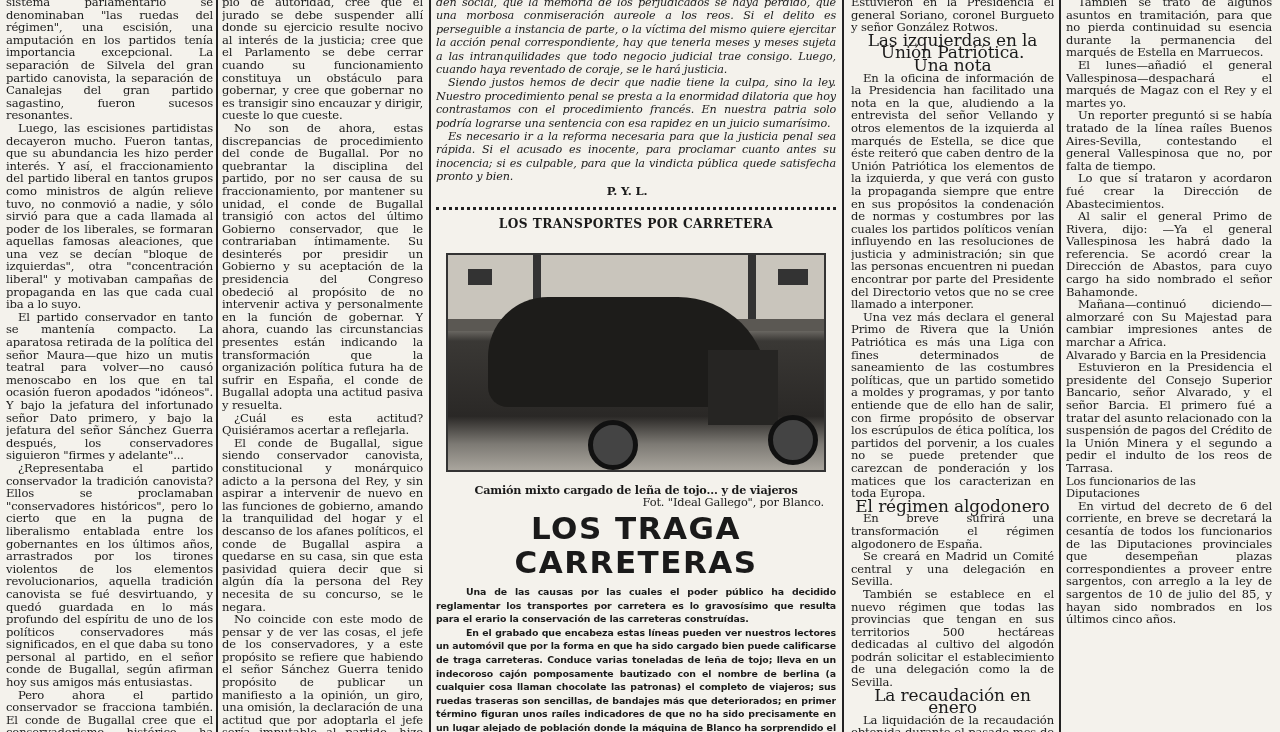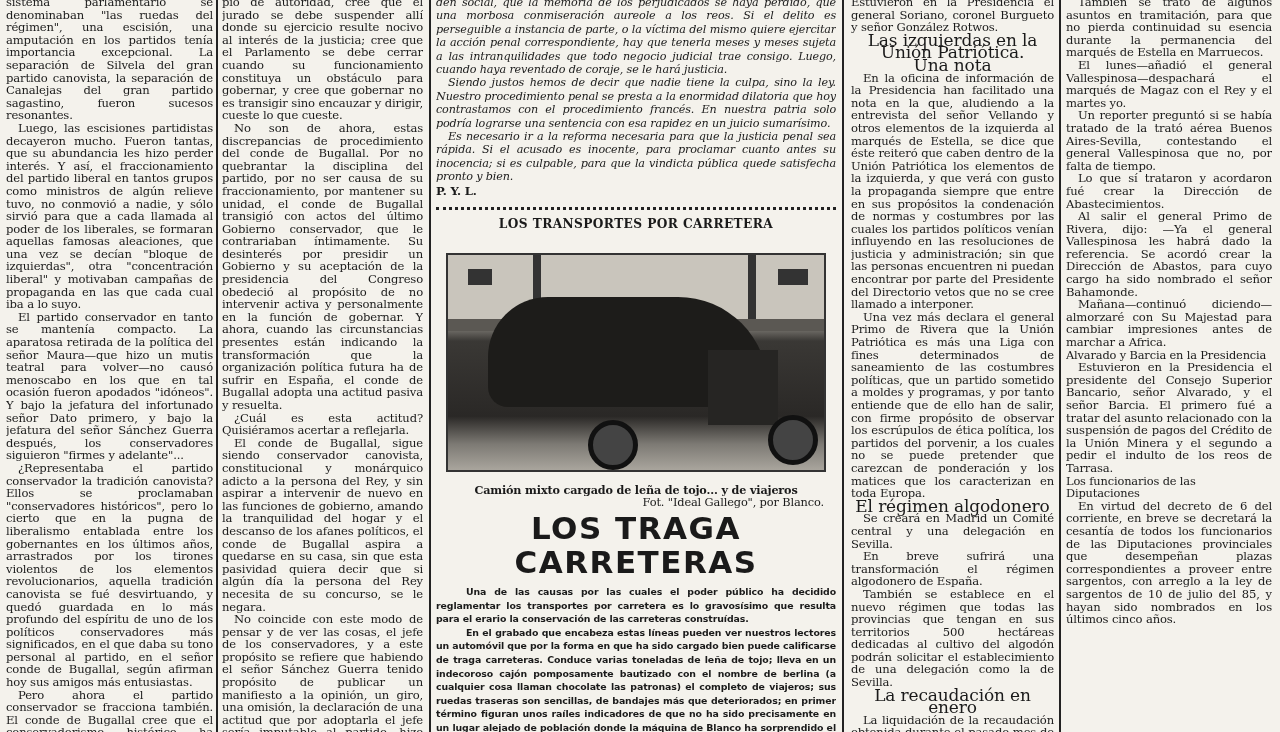--- a/index.html
+++ b/index.html
@@ -16,21 +16,21 @@
   }
   .col p { margin:0; text-indent:12px; }
   .col p.cont { text-indent:0; }
   .rule-v { position:absolute; top:0; bottom:0; width:2px; background:#222; }
   #c1 { left:6px; width:207px; top:-4px; }
   #c2 { left:222px; width:201px; top:-4px; }
   #c3 { left:436px; width:400px; top:-4px; }
   #c4 { left:851px; width:203px; top:-4px; }
   #c5 { left:1066px; width:206px; top:-4px; }
   .italic { font-style:italic; font-family:"DejaVu Serif", serif; font-size:11.2px; line-height:13.4px; }
-  .sig { text-align:left; font-weight:bold; padding-right:18px; margin-top:1px; }
+  .sig { text-align:center; font-weight:bold; padding-right:18px; margin-top:1px; }
   .dotted { border-top:3px dotted #222; margin:10px 0 8px; height:0; }
   .kicker { text-align:center; font-weight:bold; font-size:12.2px; letter-spacing:0.4px; margin-bottom:22px; }
   .photo {
     width:376px; height:215px; margin:0 0 0 10px;
     border:2px solid #333; position:relative; overflow:hidden;
     background:linear-gradient(#bdb9b0 0%, #9f9b93 30%, #3a3835 40%, #2a2826 75%, #7d7a74 88%, #a9a59d 100%);
   }
   .photo .bldg { position:absolute; top:0; left:0; right:0; height:64px; background:#c9c5bc; border-bottom:12px solid #5b5853; }
   .photo .win { position:absolute; background:#333; }
   .photo .load { position:absolute; left:40px; top:42px; width:280px; height:110px; background:#1d1c1a; border-radius:60px 90px 20px 20px; }
@@ -109,36 +109,36 @@
       <p class="cont">Estuvieron en la Presidencia el general Soriano, coronel Burgueto y señor González Rotwos.</p>
     </div>
   <div class="subhead">Las izquierdas en la Unión Patriótica.</div>
   <div class="subhead">Una nota</div>
   <div>
       <p>En la oficina de información de la Presidencia han facilitado una nota en la que, aludiendo a la entrevista del señor Vellando y otros elementos de la izquierda al marqués de Estella, se dice que éste reiteró que caben dentro de la Unión Patriótica los elementos de la izquierda, y que verá con gusto la propaganda siempre que entre en sus propósitos la condenación de normas y costumbres por las cuales los partidos políticos venían influyendo en las resoluciones de justicia y administración; sin que las personas encuentren ni puedan encontrar por parte del Presidente del Directorio vetos que no se cree llamado a interponer.</p>
       <p>Una vez más declara el general Primo de Rivera que la Unión Patriótica es más una Liga con fines determinados de saneamiento de las costumbres políticas, que un partido sometido a moldes y programas, y por tanto entiende que de ello han de salir, con firme propósito de observar los escrúpulos de ética política, los partidos del porvenir, a los cuales no se puede pretender que carezcan de ponderación y los matices que los caracterizan en toda Europa.</p>
     </div>
   <div class="subhead">El régimen algodonero</div>
   <div>
+      <p>En breve sufrirá una transformación el régimen algodonero de España.</p>
       <p>Se creará en Madrid un Comité central y una delegación en Sevilla.</p>
-      <p>En breve sufrirá una transformación el régimen algodonero de España.</p>
       <p>También se establece en el nuevo régimen que todas las provincias que tengan en sus territorios 500 hectáreas dedicadas al cultivo del algodón podrán solicitar el establecimiento de una delegación como la de Sevilla.</p>
     </div>
   <div class="subhead">La recaudación en enero</div>
   <div>
       <p>La liquidación de la recaudación obtenida durante el pasado mes de enero acusa una baja de cuatro millones y medio de pesetas, comparado con igual mes del año anterior.</p>
     </div>
 
 </div>
 
 <div class="col" id="c5">
   <div>
       <p>También se trató de algunos asuntos en tramitación, para que no pierda continuidad su esencia durante la permanencia del marqués de Estella en Marruecos.</p>
       <p>El lunes—añadió el general Vallespinosa—despachará el marqués de Magaz con el Rey y el martes yo.</p>
-      <p>Un reporter preguntó si se había tratado de la trató aérea Buenos Aires-Sevilla, contestando el general Vallespinosa que no, por falta de tiempo.</p>
+      <p>Un reporter preguntó si se había tratado de la línea raíles Buenos Aires-Sevilla, contestando el general Vallespinosa que no, por falta de tiempo.</p>
       <p>Lo que sí trataron y acordaron fué crear la Dirección de Abastecimientos.</p>
       <p>Al salir el general Primo de Rivera, dijo: —Ya el general Vallespinosa les habrá dado la referencia. Se acordó crear la Dirección de Abastos, para cuyo cargo ha sido nombrado el señor Bahamonde.</p>
       <p>Mañana—continuó diciendo—almorzaré con Su Majestad para cambiar impresiones antes de marchar a Africa.</p>
     </div>
   <div class="subhead-left">Alvarado y Barcia en la Presidencia</div>
   <div>
       <p>Estuvieron en la Presidencia el presidente del Consejo Superior Bancario, señor Alvarado, y el señor Barcia. El primero fué a tratar del asunto relacionado con la suspensión de pagos del Crédito de la Unión Minera y el segundo a pedir el indulto de los reos de Tarrasa.</p>
     </div>
   <div class="subhead-left">Los funcionarios de las Diputaciones</div>
   <div>

